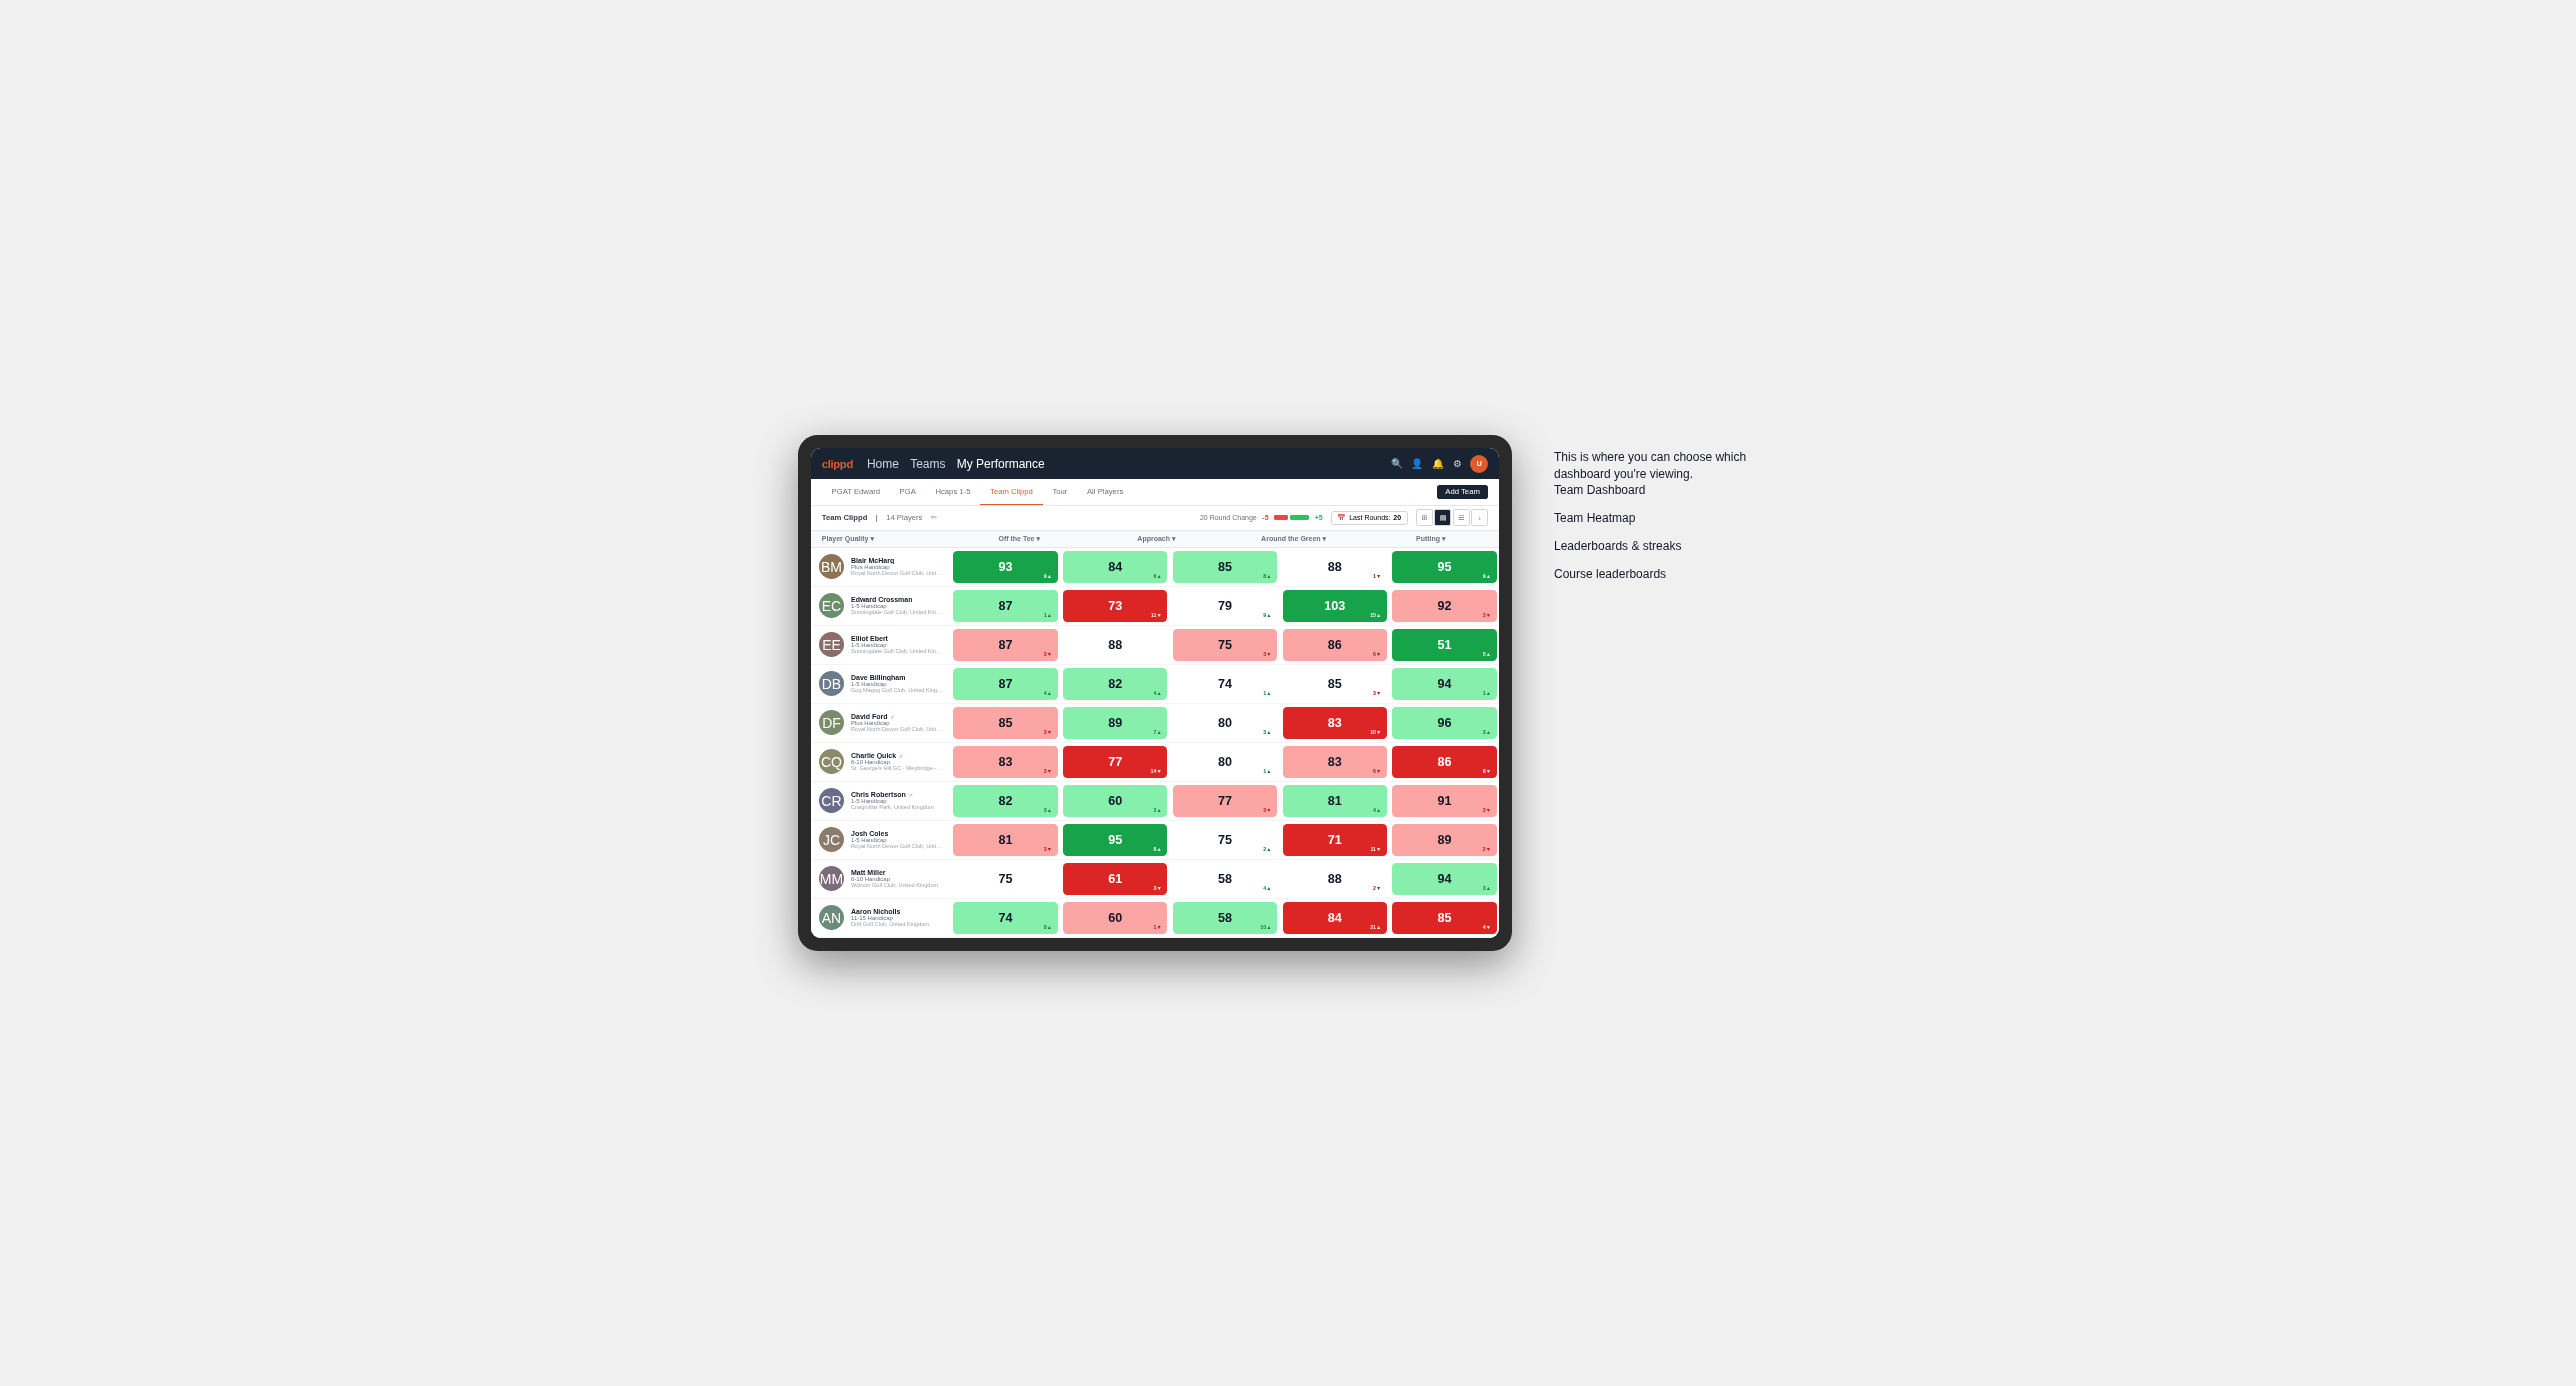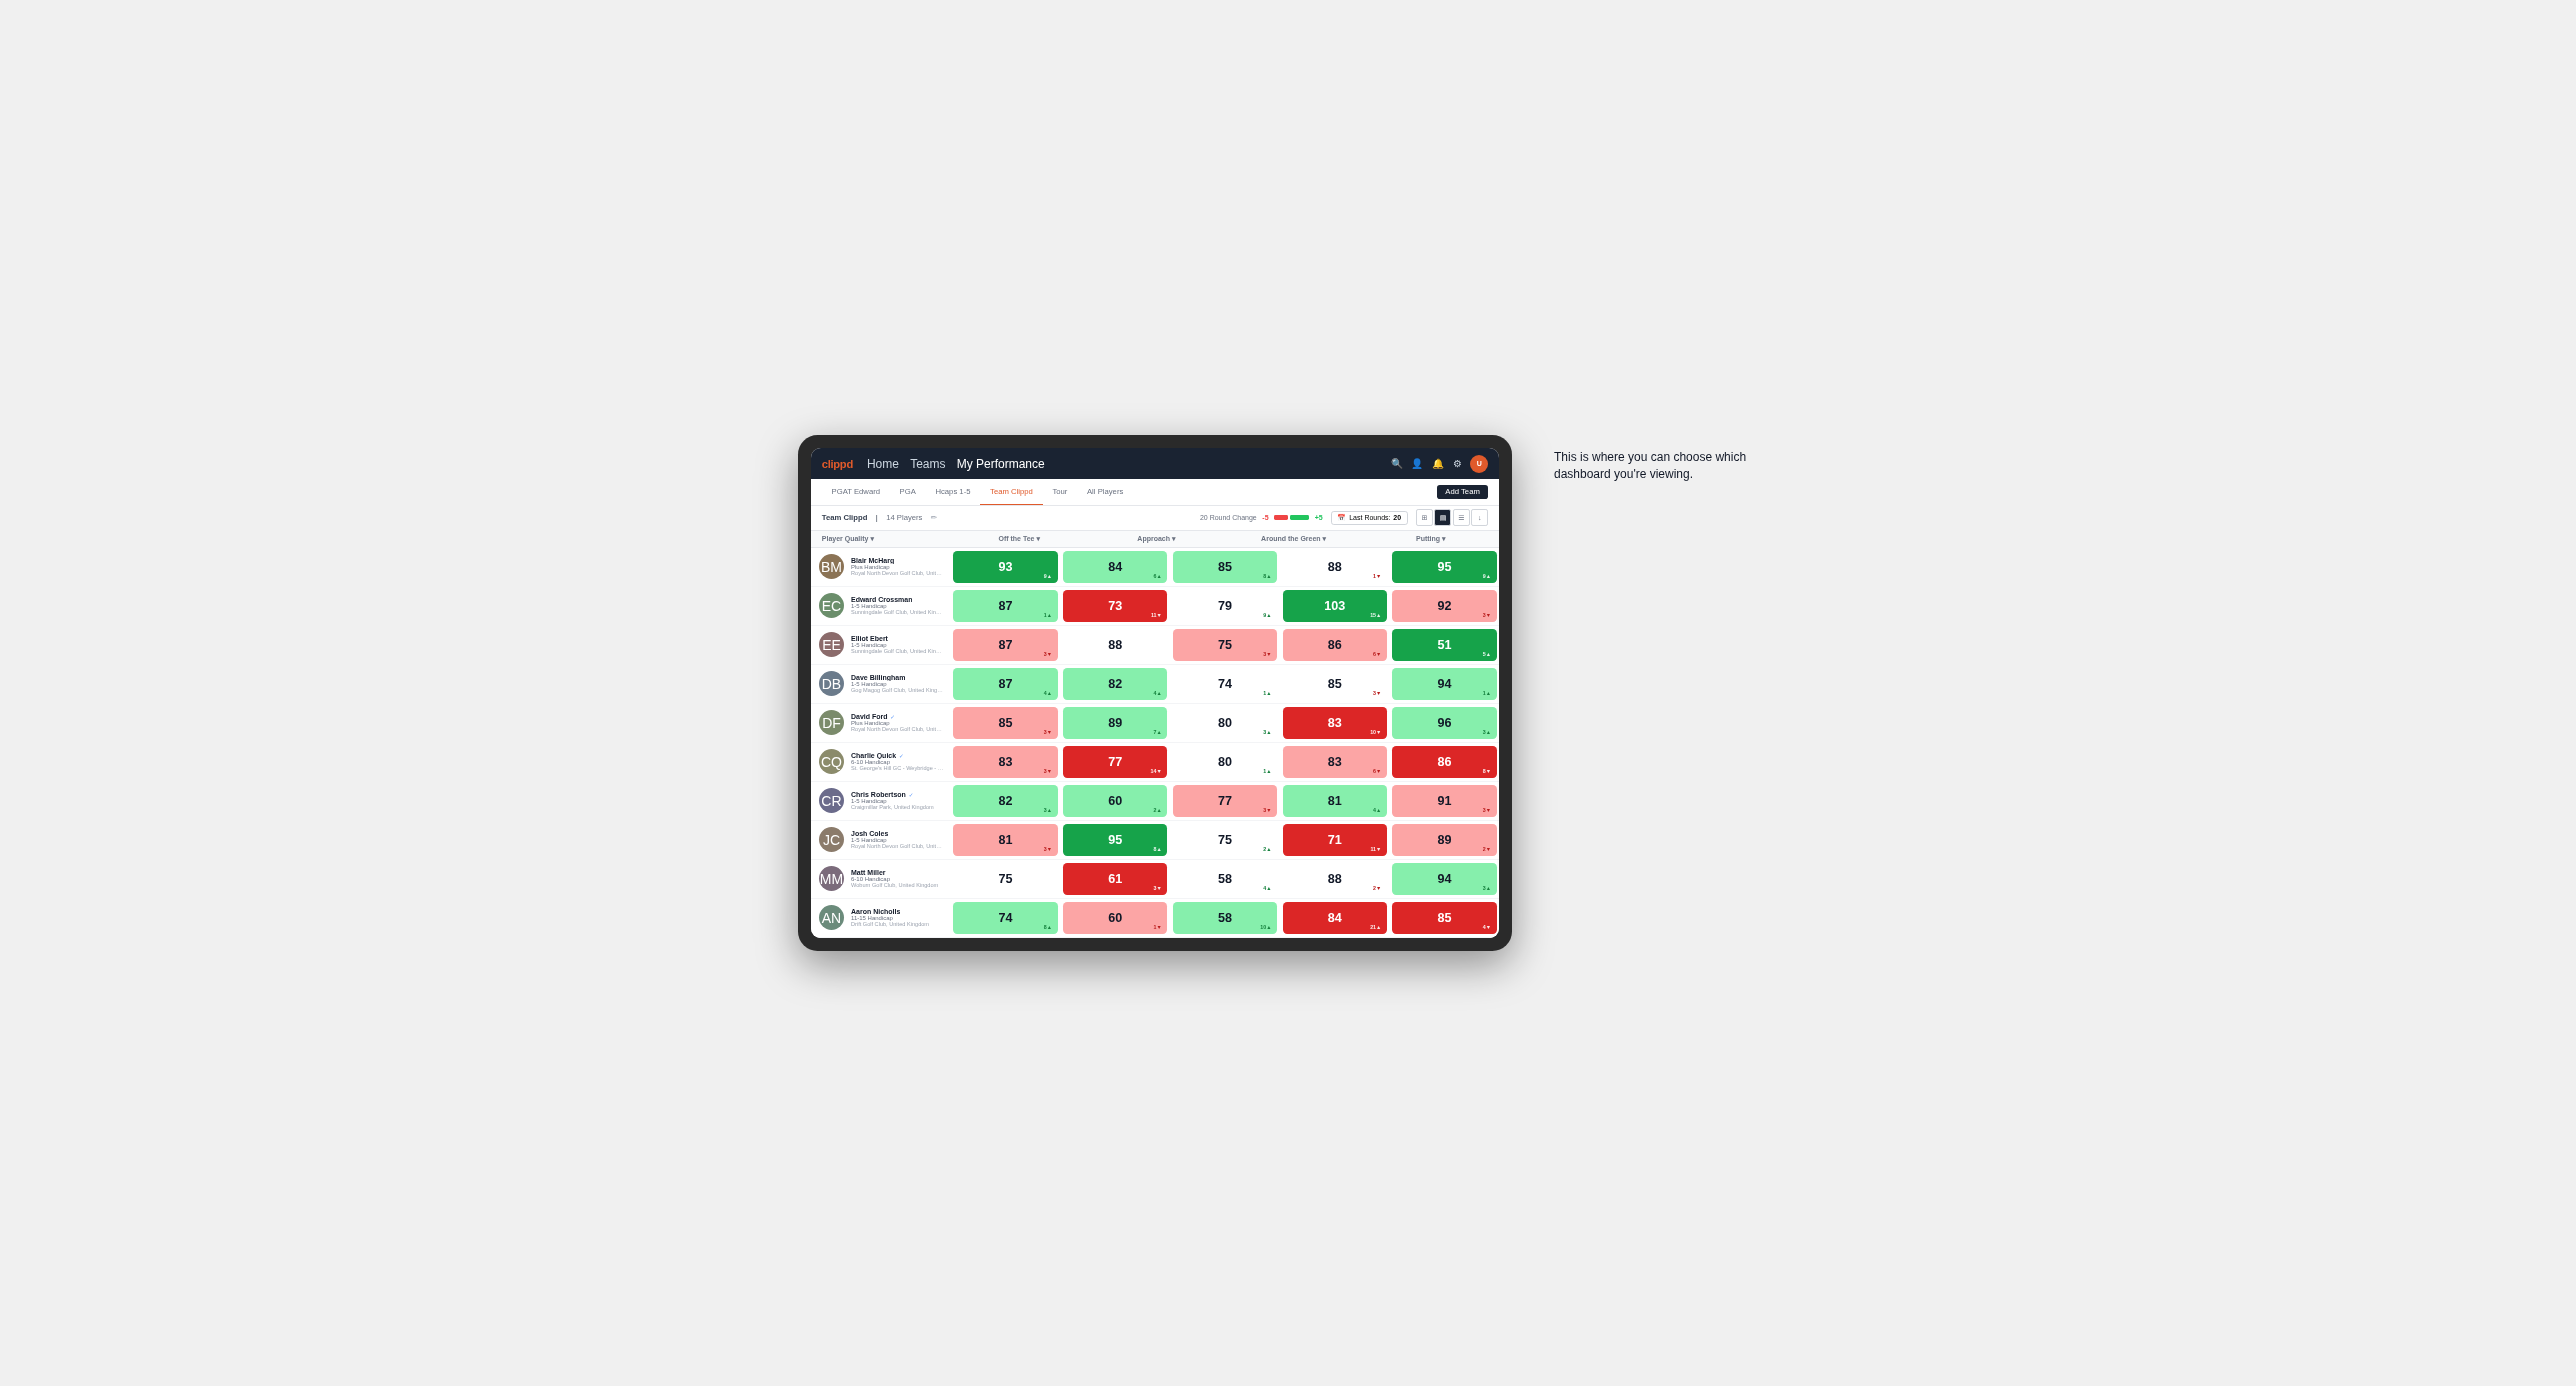--- a/index.html
+++ b/index.html
@@ -785,16 +785,22 @@
               </div>
             </div>
           </div>
 
       </div>
     </div>
   </div>
 
   <div class="sidebar-annotations">
     <p class="annotation-title">This is where you can choose which dashboard you're viewing.</p>
+    <div class="annotation-list">
+      <div class="annotation-item">Team Dashboard</div>
+      <div class="annotation-item">Team Heatmap</div>
+      <div class="annotation-item">Leaderboards &amp; streaks</div>
+      <div class="annotation-item">Course leaderboards</div>
+    </div>
   </div>
 
 </div>
 
 
 </body></html>

